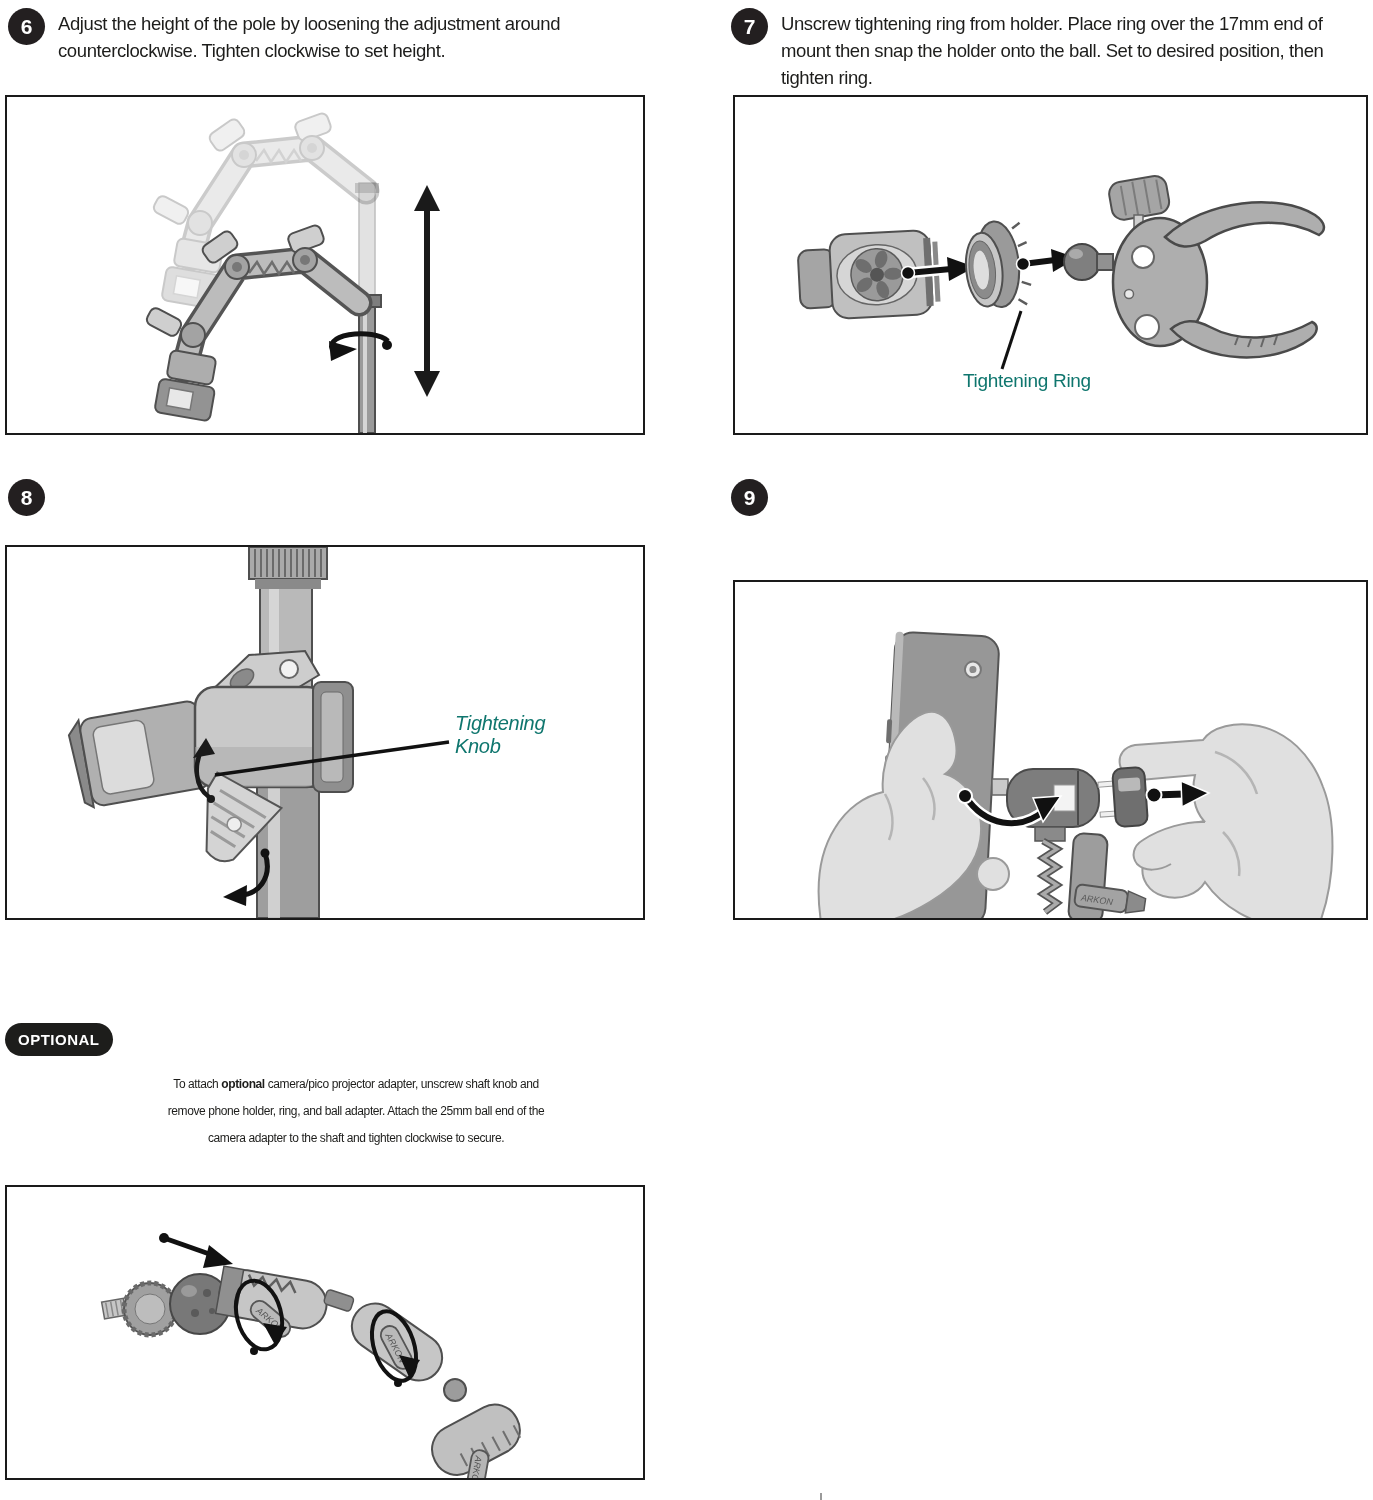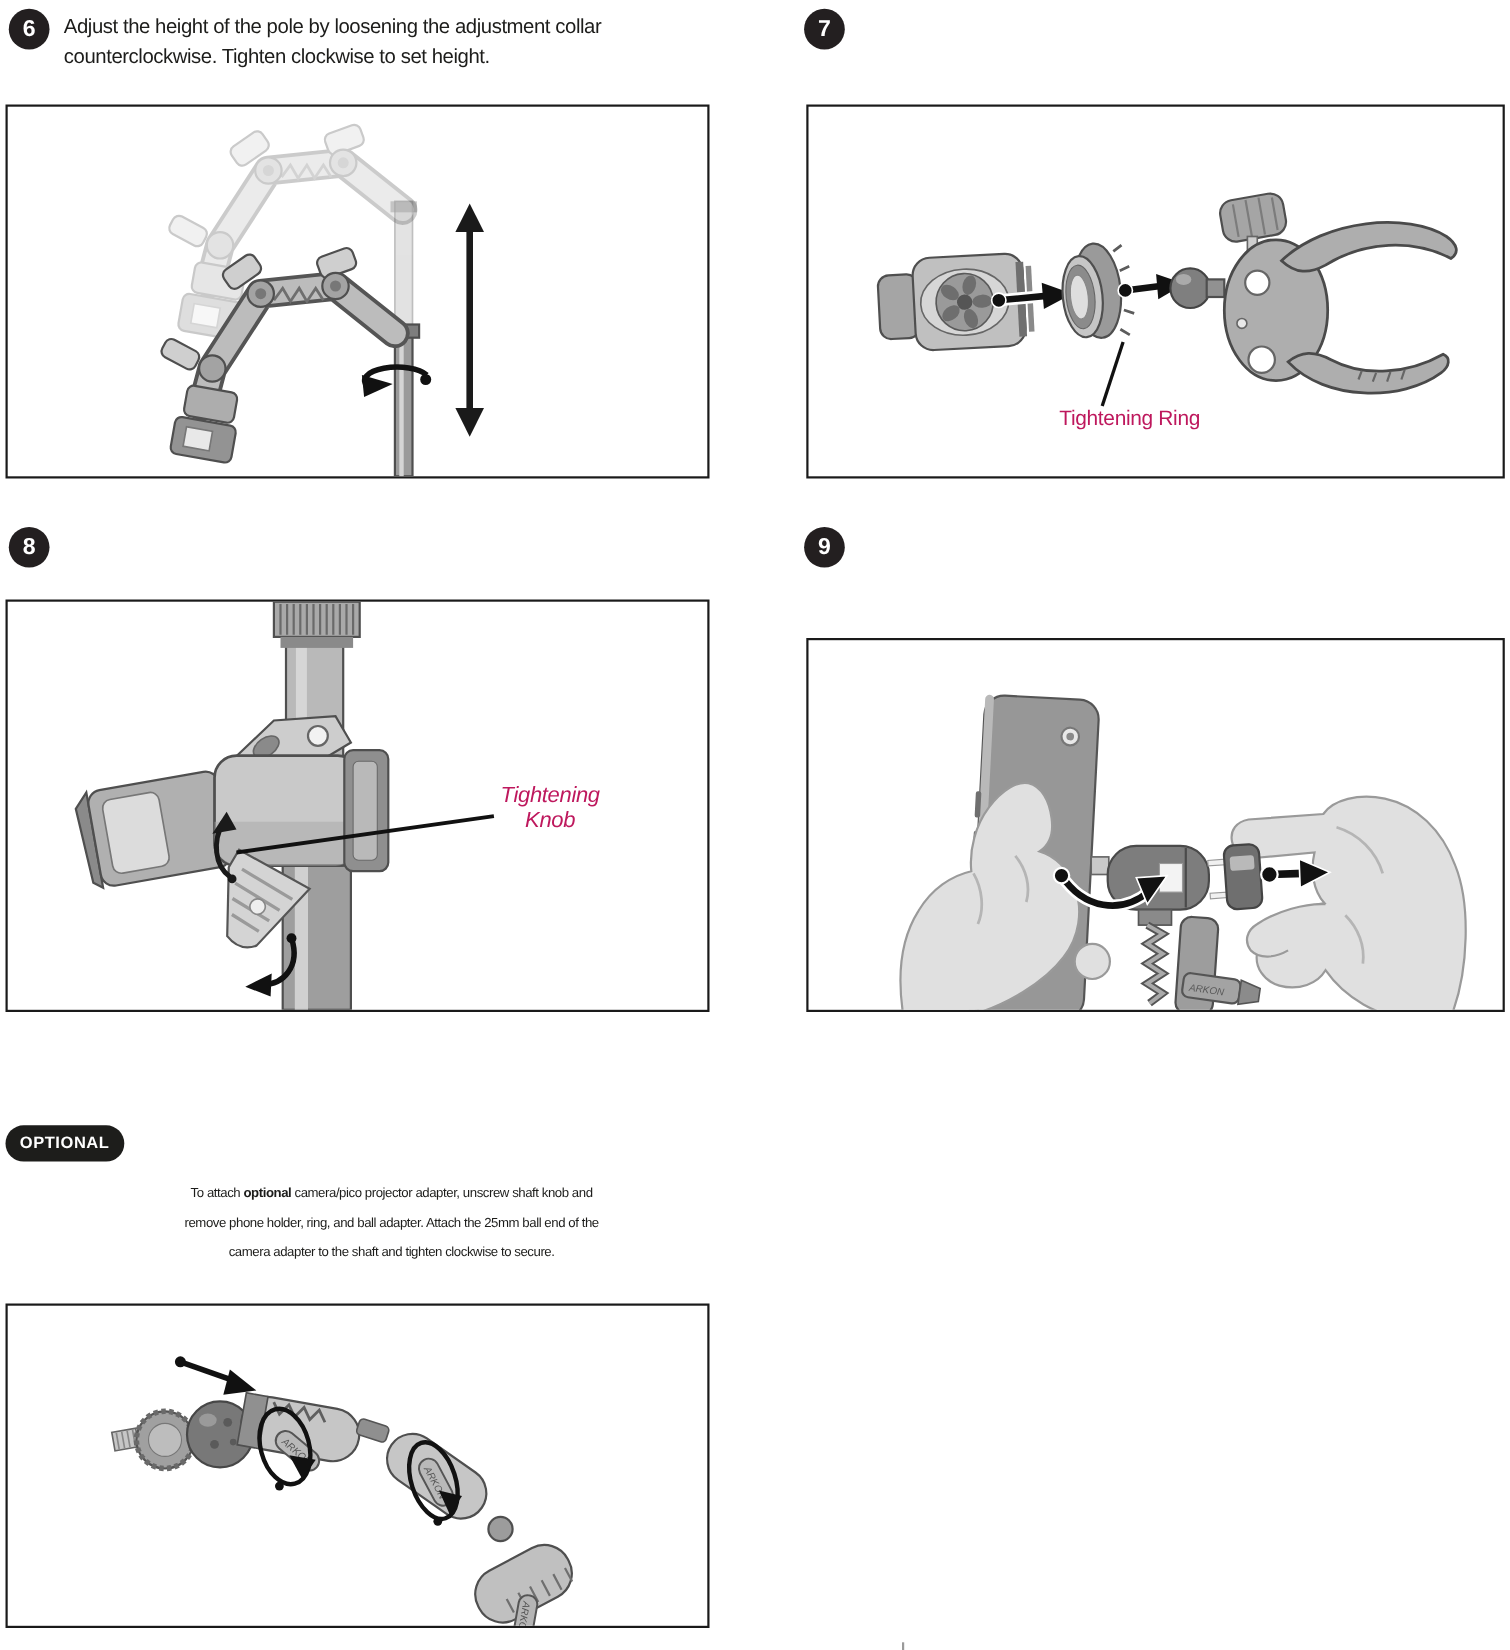--- a/index.html
+++ b/index.html
@@ -4,44 +4,47 @@
 <style>
   html,body{margin:0;padding:0;background:#fff;}
   .page{position:relative;width:1373px;height:1500px;background:#ffffff;overflow:hidden;
         font-family:"Liberation Sans",sans-serif;color:#1d1d1b;}
   .step{position:absolute;display:flex;gap:13px;align-items:flex-start;}
   .num{flex:none;width:37px;height:37px;border-radius:50%;background:#231f20;color:#fff;
        font-size:21px;font-weight:bold;display:flex;align-items:center;justify-content:center;}
   .stxt{font-size:18.5px;line-height:27px;letter-spacing:-0.4px;white-space:pre-line;padding-top:2px;}
   .box{position:absolute;border:2px solid #1a1a1a;background:#fff;box-sizing:border-box;}
   .box svg{display:block;width:100%;height:100%;}
-  .callout{position:absolute;font-size:19px;line-height:23px;color:#be185d;white-space:pre-line;letter-spacing:-0.3px;text-align:center;}
+  .callout{position:absolute;font-size:19px;line-height:23px;color:#0f766e;white-space:pre-line;letter-spacing:-0.3px;}
   .optbadge{position:absolute;left:5px;top:1023px;height:33px;padding:0 13px;border-radius:17px;
             background:#1d1d1b;color:#fff;font-size:15px;font-weight:bold;letter-spacing:0.5px;
             display:flex;align-items:center;}
   .opttext{position:absolute;left:6px;top:1071px;width:700px;font-size:12px;line-height:27px;
            letter-spacing:-0.4px;text-align:center;}
   .opttext .pre{white-space:pre-line;}
   .artifact{position:absolute;left:820px;top:1493px;width:2px;height:7px;background:#9a9a9a;}
   .outl{stroke:#4f4f4f;stroke-width:2;}
   .inkline{stroke:#111;fill:none;}
 </style>
 </head>
 <body>
 
 <div class="page">
 
   <div class="step" style="left:8px;top:8px;width:612px;">
     <div class="num">6</div>
-    <div class="stxt">Adjust the height of the pole by loosening the adjustment collar
+    <div class="stxt">Adjust the height of the pole by loosening the adjustment around
 counterclockwise. Tighten clockwise to set height.</div>
   </div>
 
   <div class="step" style="left:731px;top:8px;width:640px;">
     <div class="num">7</div>
+    <div class="stxt">Unscrew tightening ring from holder. Place ring over the 17mm end of
+mount then snap the holder onto the ball. Set to desired position, then
+tighten ring.</div>
   </div>
 
   <div class="step" style="left:8px;top:479px;width:612px;">
     <div class="num">8</div>
   </div>
 
   <div class="step" style="left:731px;top:479px;width:640px;">
     <div class="num">9</div>
   </div>
 

